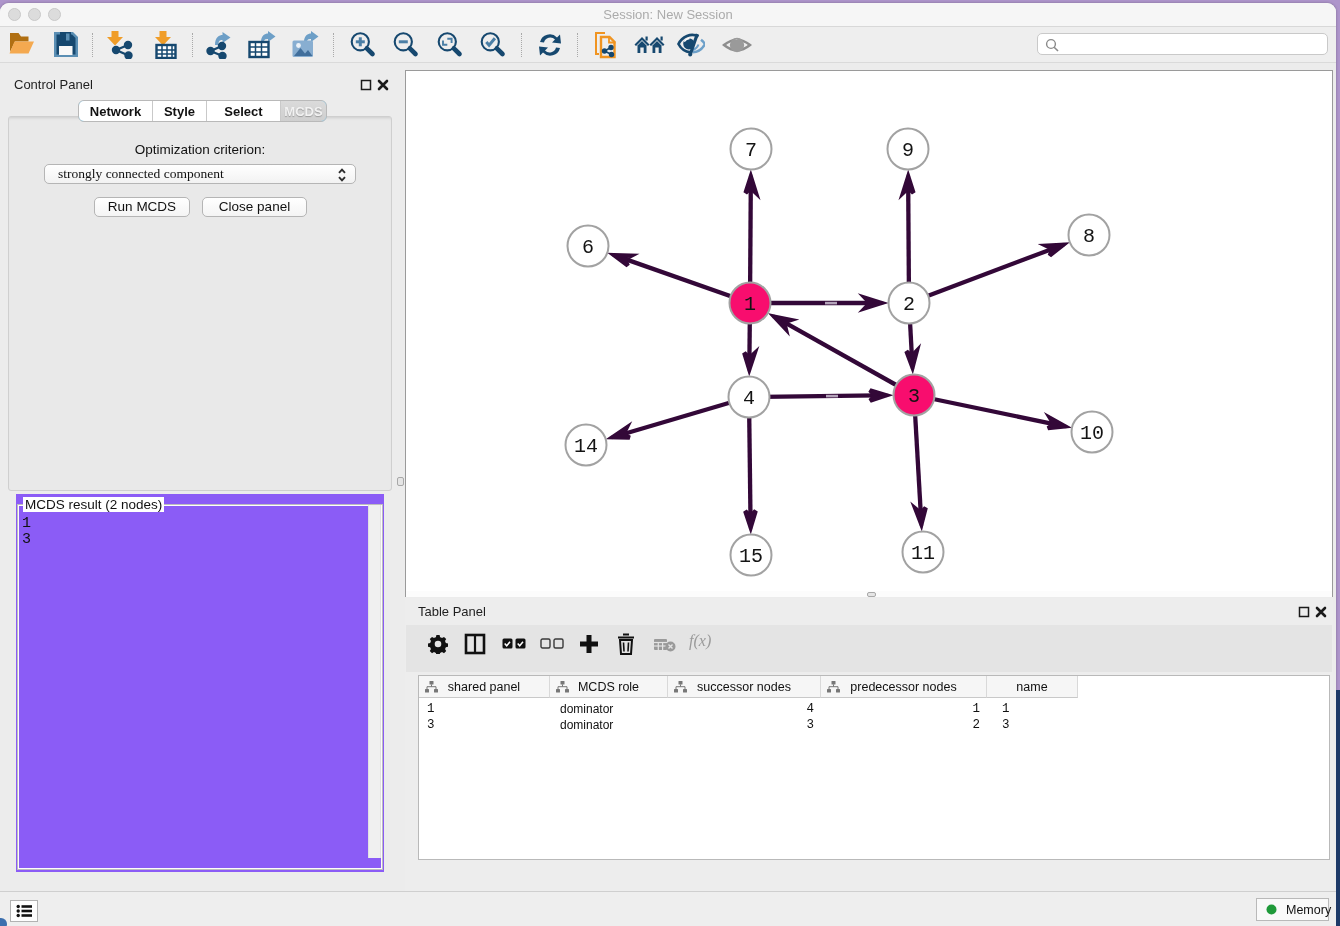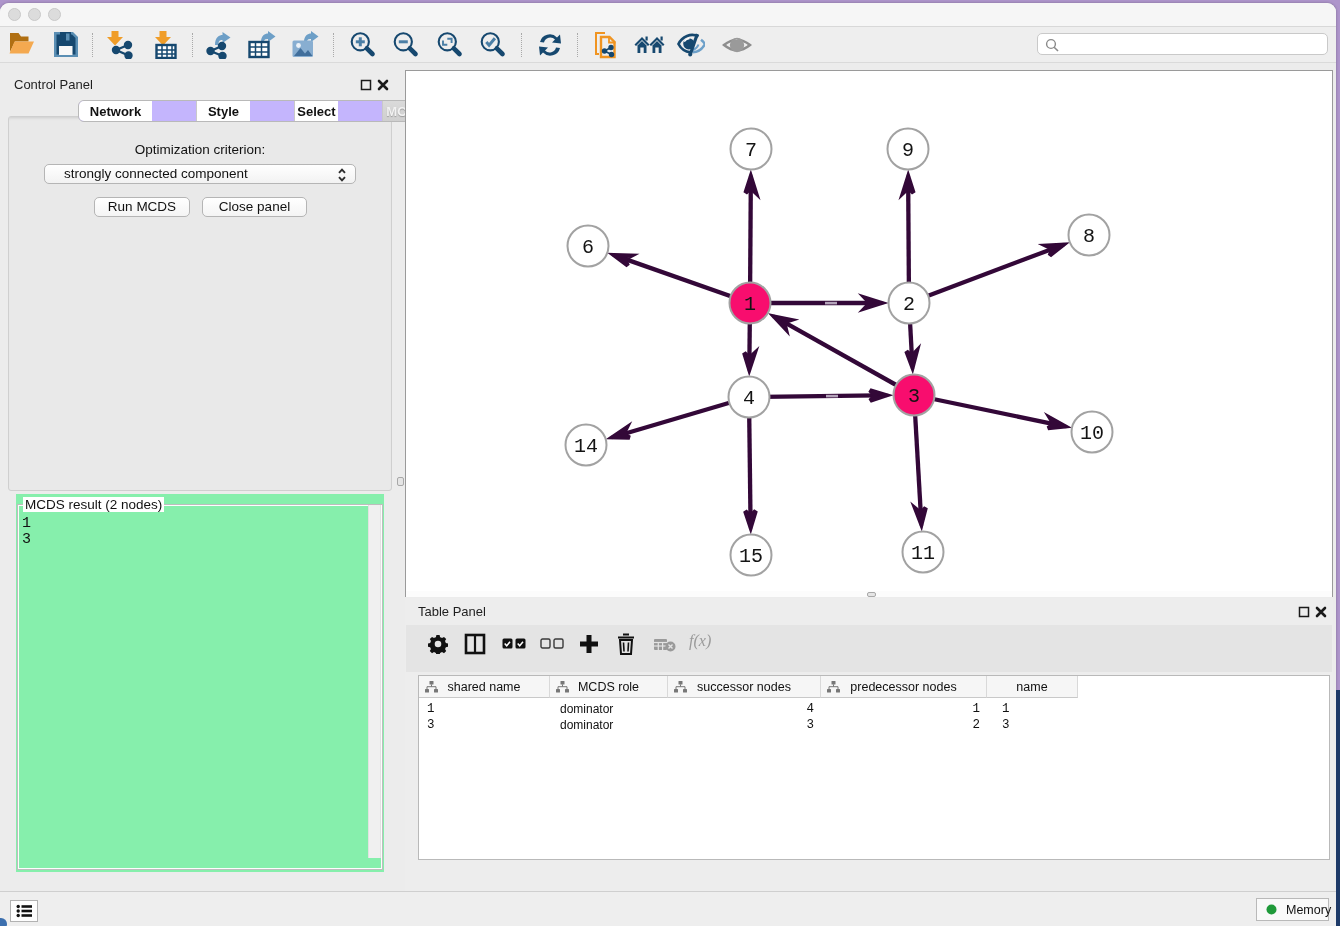--- a/index.html
+++ b/index.html
@@ -17,28 +17,28 @@
 
 #toolbar { position:absolute; left:0; top:24px; width:100%; height:36px; background:#eeeeee; border-bottom:1px solid #dadada; }
 .tbi { position:absolute; top:4px; }
 .tbsep { position:absolute; top:6px; height:24px; width:0; border-left:1px dotted #a9a9a9; }
 #searchbox { position:absolute; left:1037px; top:6px; width:291px; height:22px; background:#fff; border:1px solid #c9c9c9; border-radius:5px; }
 
 #main { position:absolute; left:0; top:64px; width:100%; height:828px; background:#ececec; }
 
 #cp-title { position:absolute; left:14px; top:10px; font-size:13px; color:#1f1f1f; }
 #cp-pane { position:absolute; left:8px; top:49px; width:384px; height:375px; background:#e9e9e9; border:1px solid #cfcfcf; border-radius:3px; box-shadow:inset 0 3px 3px -2px rgba(0,0,0,.12); }
-#cp-tabs { position:absolute; left:78px; top:33px; height:22px; display:flex; border:1px solid #b9b9b9; border-radius:6px; overflow:hidden; background:#c4b5fd;gap:44px; }
+#cp-tabs { position:absolute; left:78px; top:33px; height:22px; display:flex; border:1px solid #b9b9b9; border-radius:6px; overflow:hidden; background:#7dd3fc; }
 .cptab { font-size:13px; font-weight:bold; color:#111; line-height:21px; text-align:center; border-left:1px solid #c9c9c9; background:#fff; }
 .cptab:first-child { border-left:none; }
 .cptab.sel { background:linear-gradient(#dadada,#cfcfcf); color:#f2f2f2; text-shadow:0 1px 1px rgba(120,120,120,.6); }
 #optlabel { position:absolute; left:8px; top:75px; width:384px; text-align:center; font-size:13.5px; color:#111; }
-#optselect { position:absolute; left:44px; top:97px; width:312px; height:20px; background:linear-gradient(#ffffff,#f2f2f2); border:1px solid #b5b5b5; border-radius:5px; font-size:13.5px; color:#111; line-height:18px; padding-left:19px; }
+#optselect { position:absolute; left:44px; top:97px; width:312px; height:20px; background:linear-gradient(#ffffff,#f2f2f2); border:1px solid #b5b5b5; border-radius:5px; font-size:13.5px; color:#111; line-height:18px; padding-left:13px;font-family:Liberation Serif, serif; }
 .btn { position:absolute; top:130px; height:20px; background:linear-gradient(#ffffff,#f4f4f4); border:1px solid #b5b5b5; border-radius:5px; font-size:13.5px; color:#111; text-align:center; line-height:18px; }
-#resultwrap { position:absolute; left:16px; top:427px; width:368px; height:378px; background:#86efac; }
+#resultwrap { position:absolute; left:16px; top:427px; width:368px; height:378px; background:#8b5cf6; }
 #fieldset { position:absolute; left:1px; top:10px; width:366px; height:366px; border:1px solid #bdbdbd; box-shadow:0 0 0 1px #fdfdfd inset; }
 #legend { position:absolute; left:7px; top:3px; background:#fff; padding:0 2px; font-size:13.5px; color:#111; }
 .mcdsitem { position:absolute; left:6px; font-size:15px; font-family:"Liberation Mono",monospace; color:#111; }
 #vsb { position:absolute; right:3px; top:11px; width:13px; height:353px; background:#f0f0f0; border-left:1px solid #e2e2e2; border-right:1px solid #e2e2e2; }
 
 .grip { position:absolute; background:#e5e5e5; border:1px solid #a8a8a8; border-radius:2px; }
 
 #netwin { position:absolute; left:405px; top:3px; width:928px; height:527px; border:1px solid #9a9a9a; border-bottom:none; background:#fff; }
 #nw-title { position:absolute; left:0; top:0; width:100%; height:20px; background:linear-gradient(#f9f9f9,#d8d8d8); border-bottom:1px solid #b4b4b4; }
 .nwtl { position:absolute; top:3px; width:14px; height:14px; border-radius:50%; }
@@ -62,20 +62,21 @@
 #membtn { position:absolute; right:7px; top:6px; width:73px; height:23px; background:#f9f9f9; border:1px solid #b9b9b9; font-size:12.5px; color:#111; }
 .ft { stroke:none; fill:#330838; opacity:.38; }
 </style>
 </head>
 <body>
 <div id="win">
   <div id="titlebar">
     <div class="tl" style="left:8px"></div>
     <div class="tl" style="left:28px"></div>
     <div class="tl" style="left:48px"></div>
+    <div id="wtitle">Session: New Session</div>
   </div>
   <div id="toolbar">
 
     <svg class="tbi" style="left:8px" width="28" height="27" viewBox="0 0 28 27">
       <path d="M2 2 h8.5 l2.5 3.5 h7.5 v5 H7 L2 21 Z" fill="#b06f12"></path>
       <path d="M6.5 10.5 H26 l-5.5 12 H1.5 Z" fill="#f4a950"></path>
     </svg>
 
     <svg class="tbi" style="left:53px" width="26" height="27" viewBox="0 0 26 27">
       <path d="M1 1 h19 l5 5 v20 H1 Z" fill="#5b8fb4"></path>
@@ -220,21 +221,21 @@
     <svg class="abs" style="left:360px;top:12px" width="12" height="12" viewBox="0 0 12 12">
       <rect x="1.5" y="1.5" width="9" height="9" fill="none" stroke="#1a1a1a" stroke-width="1.5"></rect>
     </svg>
     <svg class="abs" style="left:377px;top:12px" width="12" height="12" viewBox="0 0 12 12">
       <path d="M2 2 L10 10 M10 2 L2 10" stroke="#1a1a1a" stroke-width="2.6" stroke-linecap="round"></path>
     </svg>
     <div id="cp-pane"></div>
     <div id="cp-tabs">
       <div class="cptab" style="width:73px">Network</div>
       <div class="cptab" style="width:54px">Style</div>
-      <div class="cptab" style="width:44px">Select</div>
+      <div class="cptab" style="width:74px">Select</div>
       <div class="cptab sel" style="width:46px">MCDS</div>
     </div>
     <div id="optlabel">Optimization criterion:</div>
     <div id="optselect">strongly connected component
       <svg style="position:absolute;right:8px;top:3px" width="10" height="14" viewBox="0 0 10 14">
         <path d="M2 4.8 L5 1.6 L8 4.8" fill="none" stroke="#2e2e2e" stroke-width="1.9"></path>
         <path d="M2 9.2 L5 12.4 L8 9.2" fill="none" stroke="#2e2e2e" stroke-width="1.9"></path>
       </svg>
     </div>
     <div class="btn" style="left:94px;width:96px">Run MCDS</div>
@@ -377,21 +378,21 @@
             <line x1="4.3" y1="4.5" x2="4.3" y2="12"></line>
               <line x1="8.6" y1="4.5" x2="8.6" y2="12"></line>
           </g>
           <circle cx="16.5" cy="8.5" r="5" fill="#9a9a9a"></circle>
           <path d="M14.5 6.5 l4 4 M18.5 6.5 l-4 4" stroke="#e4e4e4" stroke-width="1.4"></path>
         </svg>
 
         <div class="abs" style="left:283px;top:7px;font-family:'Liberation Serif',serif;font-style:italic;font-size:16px;color:#9a9a9a;">f(x)</div>
       </div>
       <div id="tp-table">
-        <div class="th" style="left:0;width:131px">shared name</div>
+        <div class="th" style="left:0;width:131px">shared panel</div>
         <div class="th" style="left:131px;width:118px">MCDS role</div>
         <div class="th" style="left:249px;width:153px">successor nodes</div>
         <div class="th" style="left:402px;width:166px">predecessor nodes</div>
         <div class="th" style="left:568px;width:91px;border-right:1px solid #d9d9d9">name</div>
         <svg class="abs thico" style="left:6px;top:5px" width="13" height="12" viewBox="0 0 13 12">
             <g fill="#777">
               <rect x="4.5" y="0" width="4" height="3.4" rx="0.5"></rect>
               <rect x="0" y="8" width="4" height="3.4" rx="0.5"></rect>
               <rect x="9" y="8" width="4" height="3.4" rx="0.5"></rect>
             </g>

